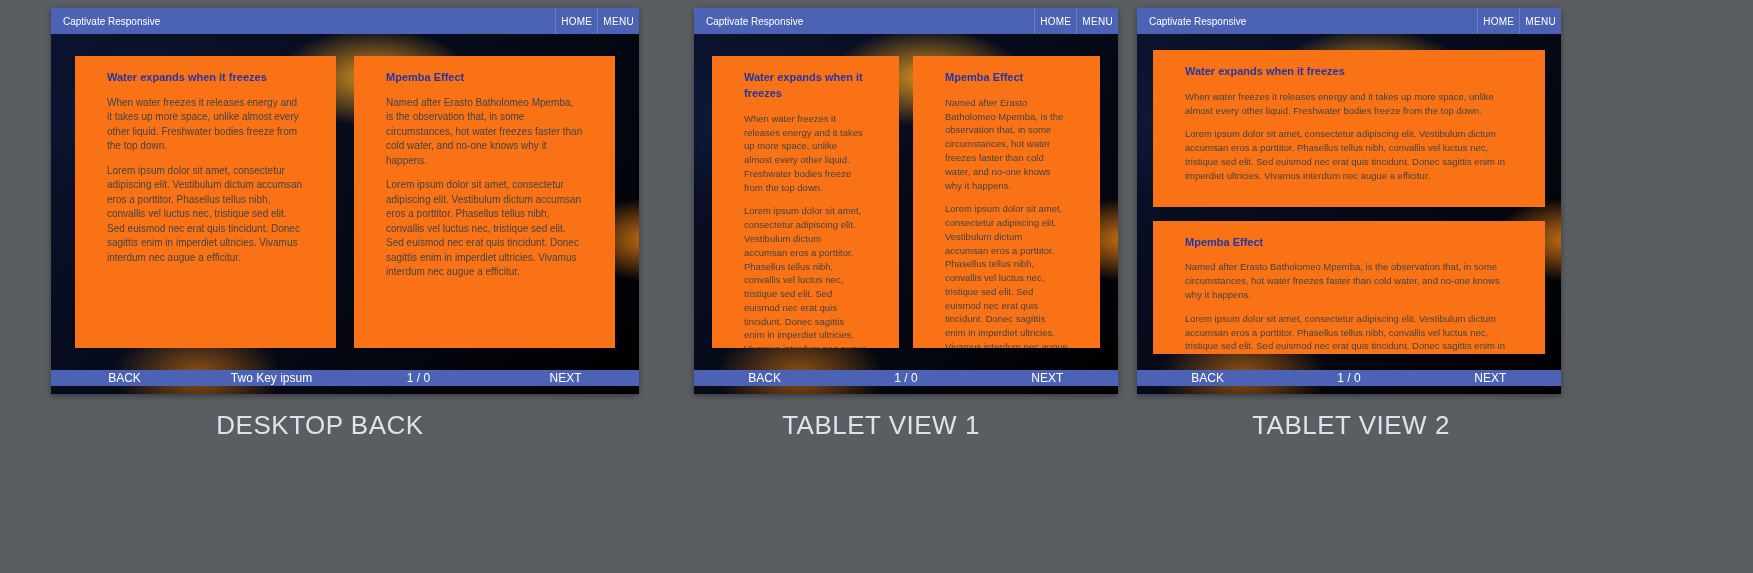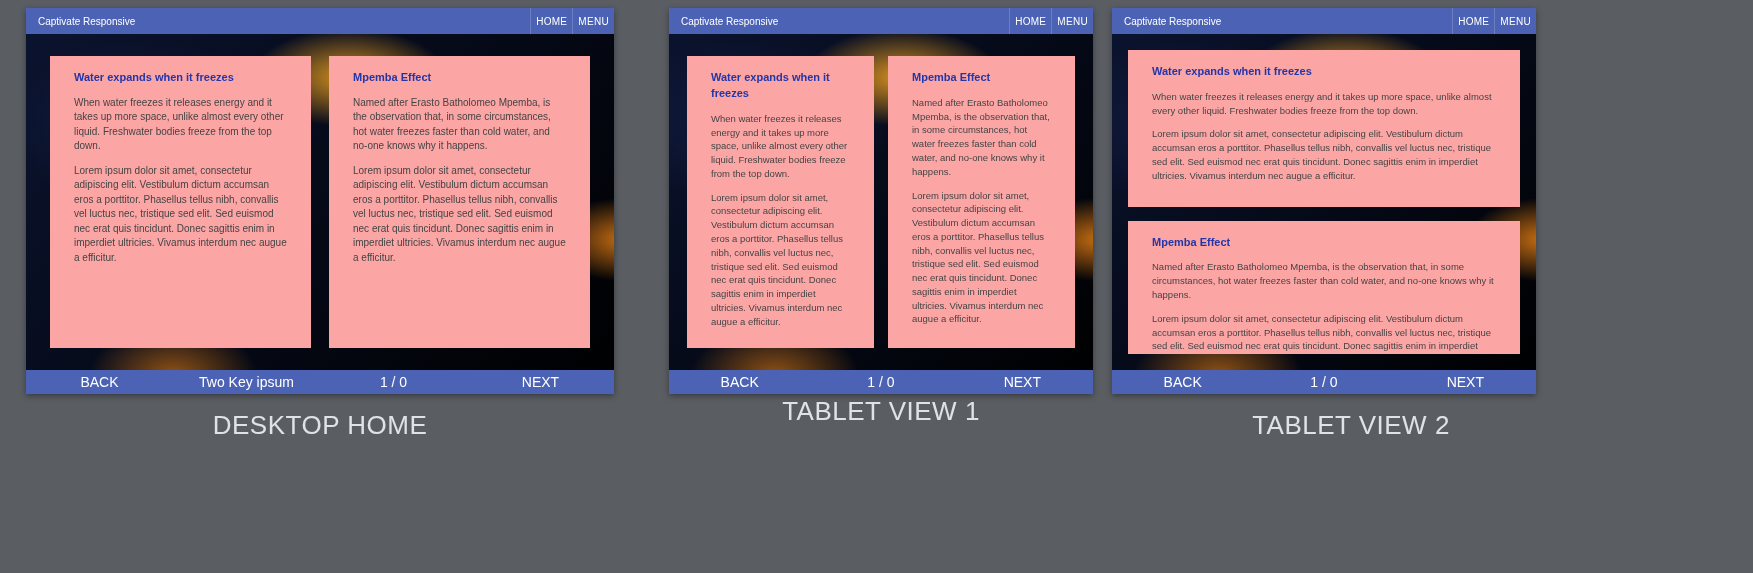--- a/index.html
+++ b/index.html
@@ -14,20 +14,21 @@
   .stage {
     position: relative;
     width: 1753px;
     height: 573px;
   }
   .device {
     position: absolute;
     background: #0e1225;
     box-shadow: 0 2px 6px rgba(0,0,0,.4);
     overflow: hidden;
+    margin-left: 25px;
   }
   .bg-art {
     position: absolute;
     inset: 0;
     background:
       radial-gradient(ellipse 140px 70px at 55% 18%, rgba(255,170,30,.85), rgba(80,30,0,0) 70%),
       radial-gradient(ellipse 110px 60px at 102% 60%, rgba(255,140,20,.8), rgba(80,30,0,0) 70%),
       radial-gradient(ellipse 120px 70px at 25% 95%, rgba(235,130,20,.6), rgba(80,30,0,0) 70%),
       radial-gradient(ellipse 200px 120px at 20% 30%, rgba(20,30,70,.9), rgba(0,0,0,0) 70%),
       linear-gradient(135deg, #0b1430, #000000);
@@ -68,44 +69,44 @@
     gap: 18px;
     padding: 22px 24px;
     box-sizing: border-box;
   }
   .content.stack {
     flex-direction: column;
     gap: 14px;
     padding: 16px 16px;
   }
   .card {
-    background: #fca5a5;
+    background: #f97316;
     flex: 1;
-    padding: 14px 24px;
+    padding: 14px 32px;
     box-sizing: border-box;
     font-size: 10px;
     color: #444;
     line-height: 1.45;
     overflow: hidden;
   }
   .card.mini { font-size: 9.5px; }
   .card h3 {
     margin: 0 0 10px 0;
     color: #2236a8;
     font-size: 11px;
     font-weight: 600;
   }
   .card p { margin: 0 0 10px 0; }
   .bottombar {
     position: relative;
     z-index: 2;
-    height: 24px;
+    height: 16px;
     background: #4c62b4;
     color: #fff;
-    font-size: 14px;
+    font-size: 12px;
     display: flex;
     align-items: center;
   }
   .bb-slot {
     flex: 1;
     text-align: center;
   }
   .bb-btn { cursor: pointer; }
   .view-label {
     position: absolute;
@@ -142,21 +143,21 @@
         <p>Lorem ipsum dolor sit amet, consectetur adipiscing elit. Vestibulum dictum accumsan eros a porttitor. Phasellus tellus nibh, convallis vel luctus nec, tristique sed elit. Sed euismod nec erat quis tincidunt. Donec sagittis enim in imperdiet ultricies. Vivamus interdum nec augue a efficitur.</p>
       </div>
     </div>
     <div class="bottombar">
       <div class="bb-slot bb-btn">BACK</div>
       <div class="bb-slot">Two Key ipsum</div>
       <div class="bb-slot">1 / 0</div>
       <div class="bb-slot bb-btn">NEXT</div>
     </div>
   </div>
-  <div class="view-label" style="left:26px; top:410px; width:588px;">DESKTOP HOME</div>
+  <div class="view-label" style="left:26px; top:410px; width:588px;">DESKTOP BACK</div>
 
   <div class="device" style="left:669px; top:8px; width:424px; height:386px;">
     <div class="bg-art"></div>
     <div class="topbar">
       <div class="brand">Captivate Responsive</div>
       <div class="nav">
         <div class="nav-item">HOME</div>
         <div class="nav-item">MENU</div>
       </div>
     </div>
@@ -171,21 +172,21 @@
         <p>Named after Erasto Batholomeo Mpemba, is the observation that, in some circumstances, hot water freezes faster than cold water, and no-one knows why it happens.</p>
         <p>Lorem ipsum dolor sit amet, consectetur adipiscing elit. Vestibulum dictum accumsan eros a porttitor. Phasellus tellus nibh, convallis vel luctus nec, tristique sed elit. Sed euismod nec erat quis tincidunt. Donec sagittis enim in imperdiet ultricies. Vivamus interdum nec augue a efficitur.</p>
       </div>
     </div>
     <div class="bottombar">
       <div class="bb-slot bb-btn">BACK</div>
       <div class="bb-slot">1 / 0</div>
       <div class="bb-slot bb-btn">NEXT</div>
     </div>
   </div>
-  <div class="view-label" style="left:669px; top:396px; width:424px;">TABLET VIEW 1</div>
+  <div class="view-label" style="left:669px; top:410px; width:424px;">TABLET VIEW 1</div>
 
   <div class="device" style="left:1112px; top:8px; width:424px; height:386px;">
     <div class="bg-art"></div>
     <div class="topbar">
       <div class="brand">Captivate Responsive</div>
       <div class="nav">
         <div class="nav-item">HOME</div>
         <div class="nav-item">MENU</div>
       </div>
     </div>

